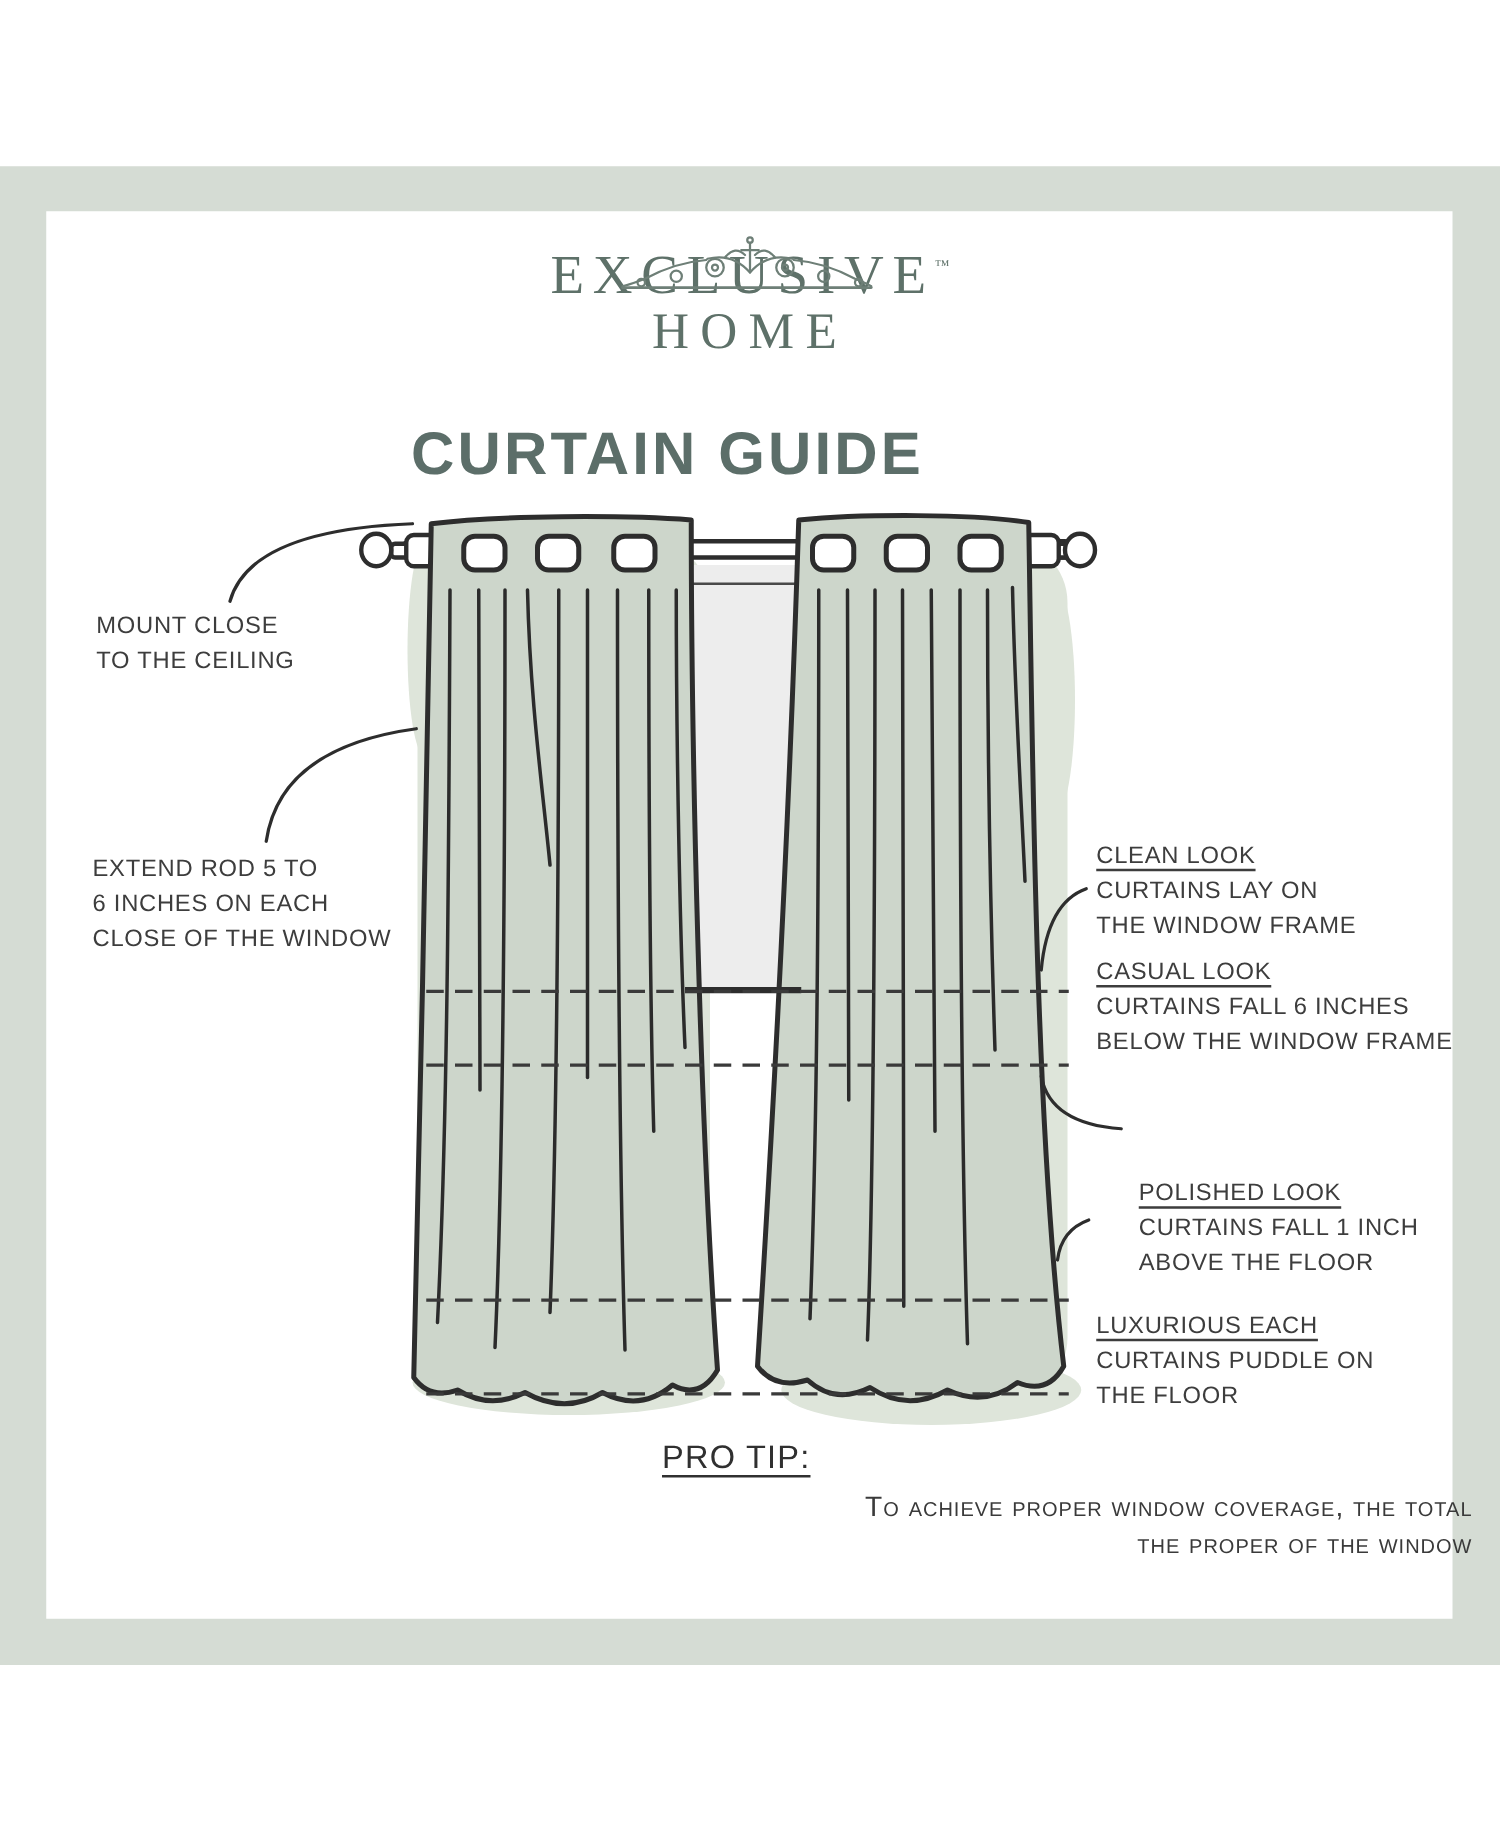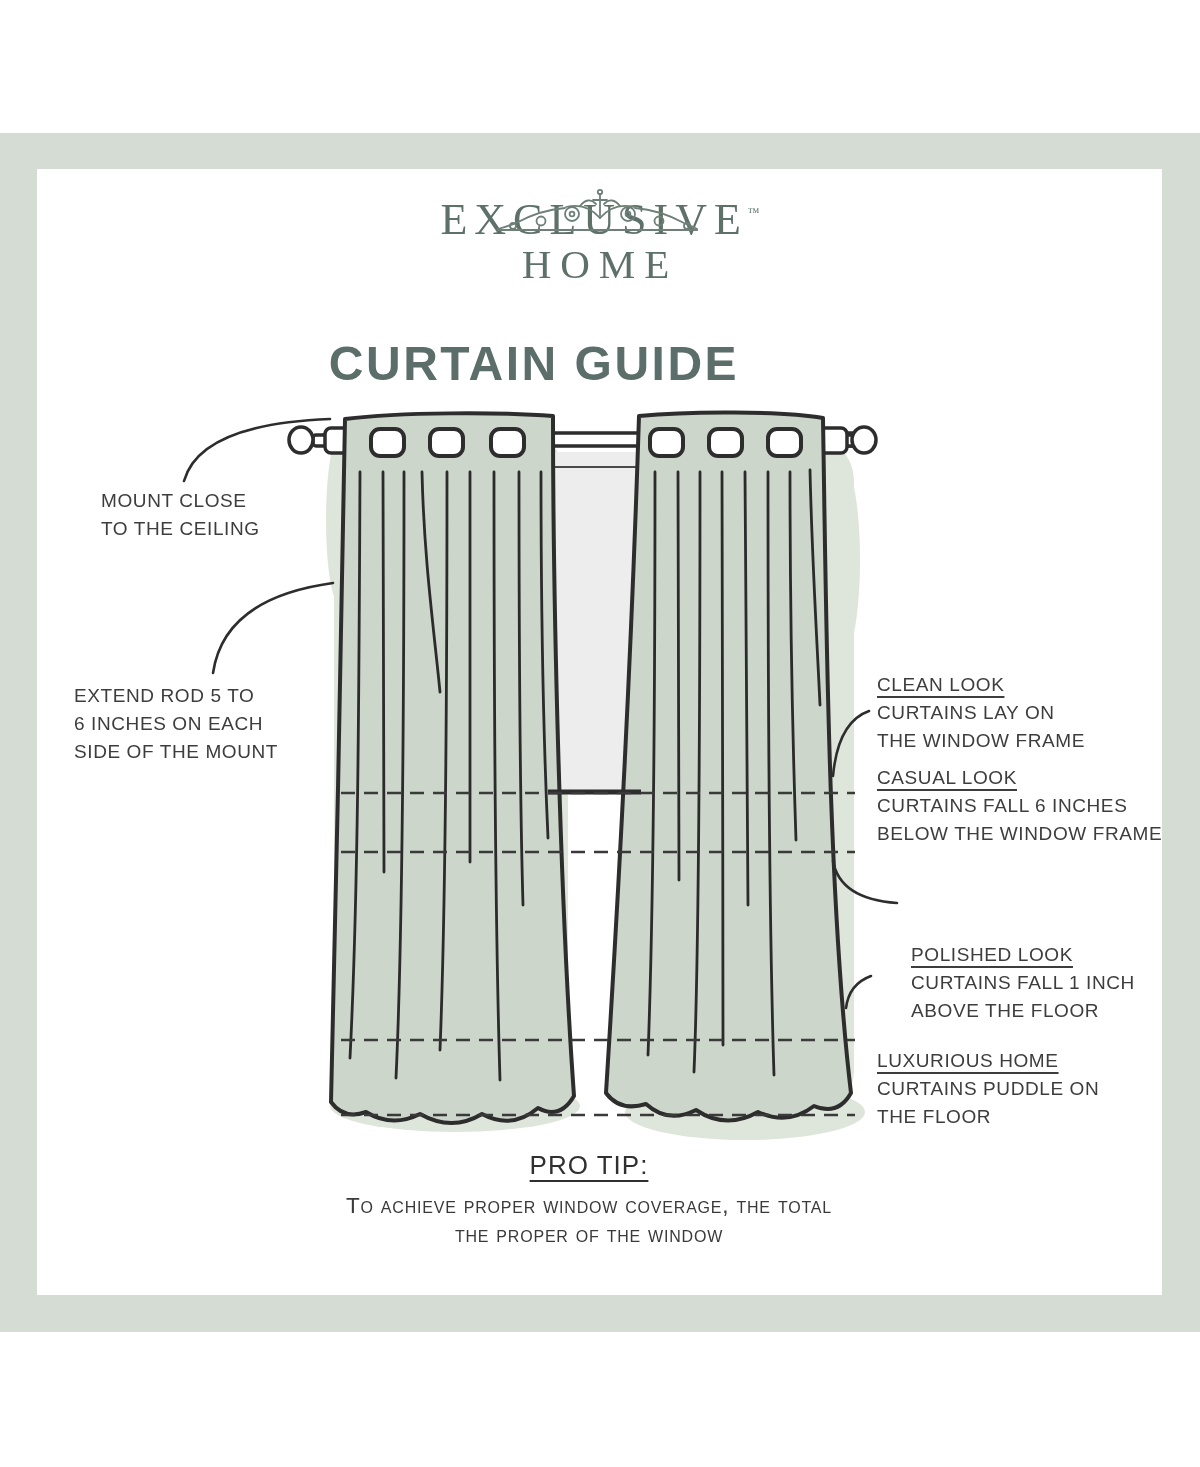--- a/index.html
+++ b/index.html
@@ -17,21 +17,21 @@
   .logo .brand2{font-family:"Liberation Serif", serif;font-size:41px;letter-spacing:9px;
                 line-height:40px;margin-top:2px;}
   .title{position:absolute;left:0;top:336px;width:1068px;text-align:center;
          font-size:48px;font-weight:700;letter-spacing:2.5px;color:#5c6e69;}
   
   .note{position:absolute;color:#3d3d3d;font-size:19px;letter-spacing:0.6px;line-height:28px;}
   .note .look-title{text-decoration:underline;text-underline-offset:5px;text-decoration-thickness:1.8px;}
   .protip{position:absolute;left:0;top:1150px;width:1178px;text-align:center;color:#303030;}
   .protip .pt-title{font-size:26px;letter-spacing:1px;display:inline-block;
         text-decoration:underline;text-underline-offset:6px;text-decoration-thickness:2px;margin-bottom:10px;text-align:center;}
-  .protip .pt-line{font-size:22.5px;font-variant:small-caps;letter-spacing:0.8px;line-height:29px;color:#3a3a3a;}
+  .protip .pt-line{font-size:22.5px;font-variant:small-caps;letter-spacing:0.8px;line-height:29px;color:#3a3a3a;text-align:right;}
   svg{position:absolute;left:0;top:0;}
 </style>
 </head>
 <body>
 
 <div class="page">
 
   <div class="frame">
     <div class="frame-inner"></div>
   </div>
@@ -154,47 +154,47 @@
 
     <g fill="none" stroke="#2d2d2d" stroke-width="2.6" stroke-linecap="round">
       <path d="M184,481 Q200,424 330,419"></path>
       <path d="M213,673 Q224,598 333,583"></path>
       <path d="M869,711 Q838,722 833,776"></path>
       <path d="M833,861 Q840,899 897,903"></path>
       <path d="M871,976 Q849,984 846,1008"></path>
     </g>
   </svg>
 
-  <div class="note" style="left:77px;top:487px;margin-left:24px;">
+  <div class="note" style="left:77px;top:487px;">
     <div>MOUNT CLOSE</div>
     <div>TO THE CEILING</div>
   </div>
   <div class="note" style="left:74px;top:682px;">
     <div>EXTEND ROD 5 TO</div>
     <div>6 INCHES ON EACH</div>
-    <div>SIDE OF THE MOUNT</div>
+    <div>CLOSE OF THE WINDOW</div>
   </div>
 
   <div class="note" style="left:877px;top:671px;">
     <div class="look-title">CLEAN LOOK</div>
     <div>CURTAINS LAY ON</div>
     <div>THE WINDOW FRAME</div>
   </div>
   <div class="note" style="left:877px;top:764px;">
     <div class="look-title">CASUAL LOOK</div>
     <div>CURTAINS FALL 6 INCHES</div>
     <div>BELOW THE WINDOW FRAME</div>
   </div>
   <div class="note" style="left:911px;top:941px;">
     <div class="look-title">POLISHED LOOK</div>
     <div>CURTAINS FALL 1 INCH</div>
     <div>ABOVE THE FLOOR</div>
   </div>
   <div class="note" style="left:877px;top:1047px;">
-    <div class="look-title">LUXURIOUS HOME</div>
+    <div class="look-title">LUXURIOUS EACH</div>
     <div>CURTAINS PUDDLE ON</div>
     <div>THE FLOOR</div>
   </div>
 
   <div class="protip">
     <div><span class="pt-title">PRO TIP:</span></div>
     <div class="pt-line">To achieve proper window coverage, the total</div>
     <div class="pt-line">the proper of the window</div>
   </div>
 

